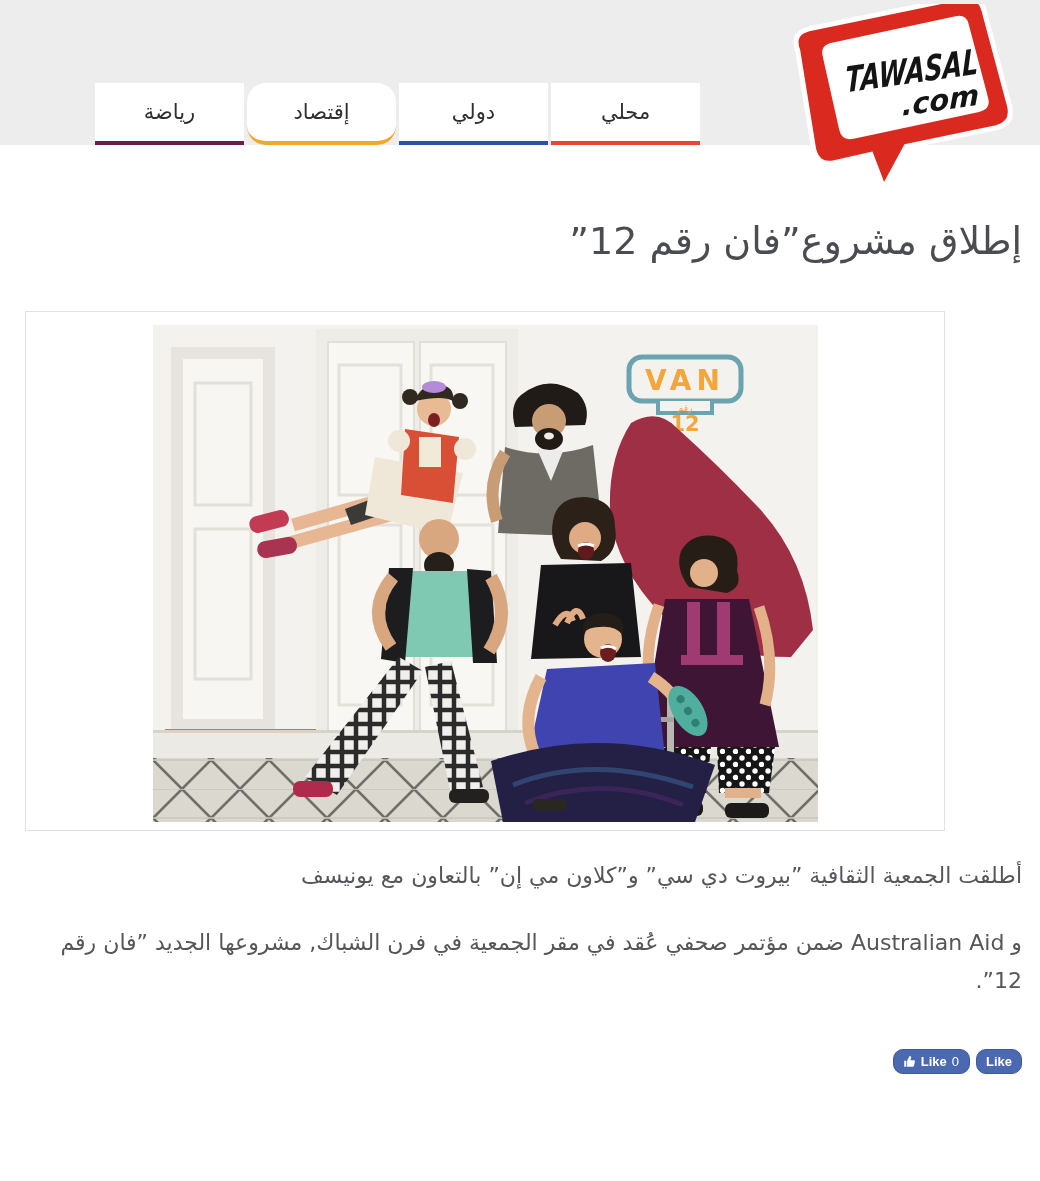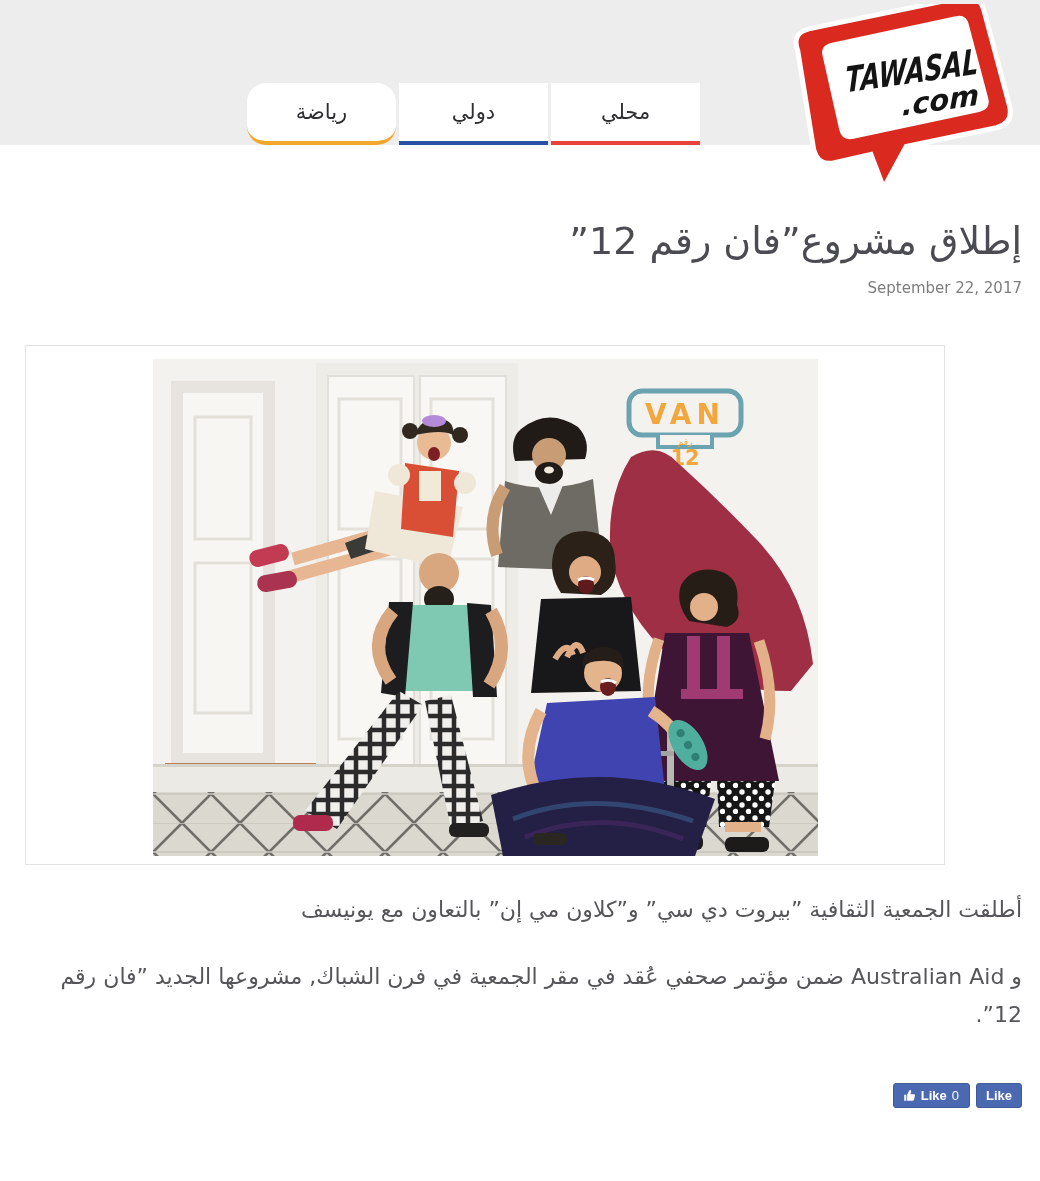--- a/index.html
+++ b/index.html
@@ -36,35 +36,38 @@
 
   .article-text { direction: rtl; text-align: right; color: #55565a;
     font-size: 22px; line-height: 1.72; }
   .article-text p.p1 { margin-top: 26px; }
   .article-text p.p2 { margin-top: 29px; }
   .article-text p.p3 { margin-top: 31px; }
 
   
   .social { display: flex; justify-content: flex-end; gap: 6px; margin-top: 50px; }
   .fb-btn { display: flex; align-items: center; gap: 5px; height: 25px;
-    background: #4b69b1; border: 1px solid #3e5a9b; border-radius: 3px;
+    background: #4b69b1; border: 1px solid #3e5a9b; border-radius: 10px;
     color: #fff; font-size: 13px; font-weight: bold; padding: 0 9px; cursor: pointer; }
   .fb-btn .cnt { font-weight: normal; margin-right: 1px; }
 </style>
 </head>
 <body>
 
 <div class="header">
 
   <nav class="tabs">
     <div class="tab">
       <span>محلي</span>
     </div>
     <div class="tab">
       <span>دولي</span>
+    </div>
+    <div class="tab">
+      <span>إقتصاد</span>
     </div>
     <div class="tab">
       <span>رياضة</span>
     </div>
   </nav>
 
   <svg class="logo" viewBox="0 0 250 185">
     <g transform="rotate(-8 125 85)">
       <path d="M38,34 Q34,16 52,14 L208,4 Q226,3 228,20 L240,118 Q242,136 224,138
                L132,144 L104,182 L96,147 L60,150 Q42,152 40,134 Z" fill="#da2a20" stroke="#ffffff" stroke-width="5"></path>
@@ -74,21 +77,20 @@
         <text x="158" y="82" text-anchor="middle" font-size="35" font-weight="bold" font-style="italic" fill="#141414" textLength="134" lengthAdjust="spacingAndGlyphs" font-family="DejaVu Sans, sans-serif">TAWASAL</text>
         <text x="226" y="113" text-anchor="end" font-size="29" font-weight="bold" font-style="italic" fill="#141414" font-family="DejaVu Sans, sans-serif">.com</text>
       </g>
     </g>
   </svg>
 </div>
 
 <div class="main">
 
   <h1 class="title" dir="rtl">إطلاق مشروع”فان رقم 12”</h1>
-  <div class="date">September 22, 2017</div>
 
   <div class="photo-frame">
     <svg width="665" height="497" viewBox="0 0 665 497">
       <defs>
         <pattern id="plaid" width="14" height="14" patternUnits="userSpaceOnUse">
           <rect width="14" height="14" fill="#f1efeb"></rect>
           <path d="M0,7 H14 M7,0 V14" stroke="#2b2b2b" stroke-width="4.5"></path>
         </pattern>
         <pattern id="dots" width="13" height="13" patternUnits="userSpaceOnUse">
           <rect width="13" height="13" fill="#161616"></rect>

